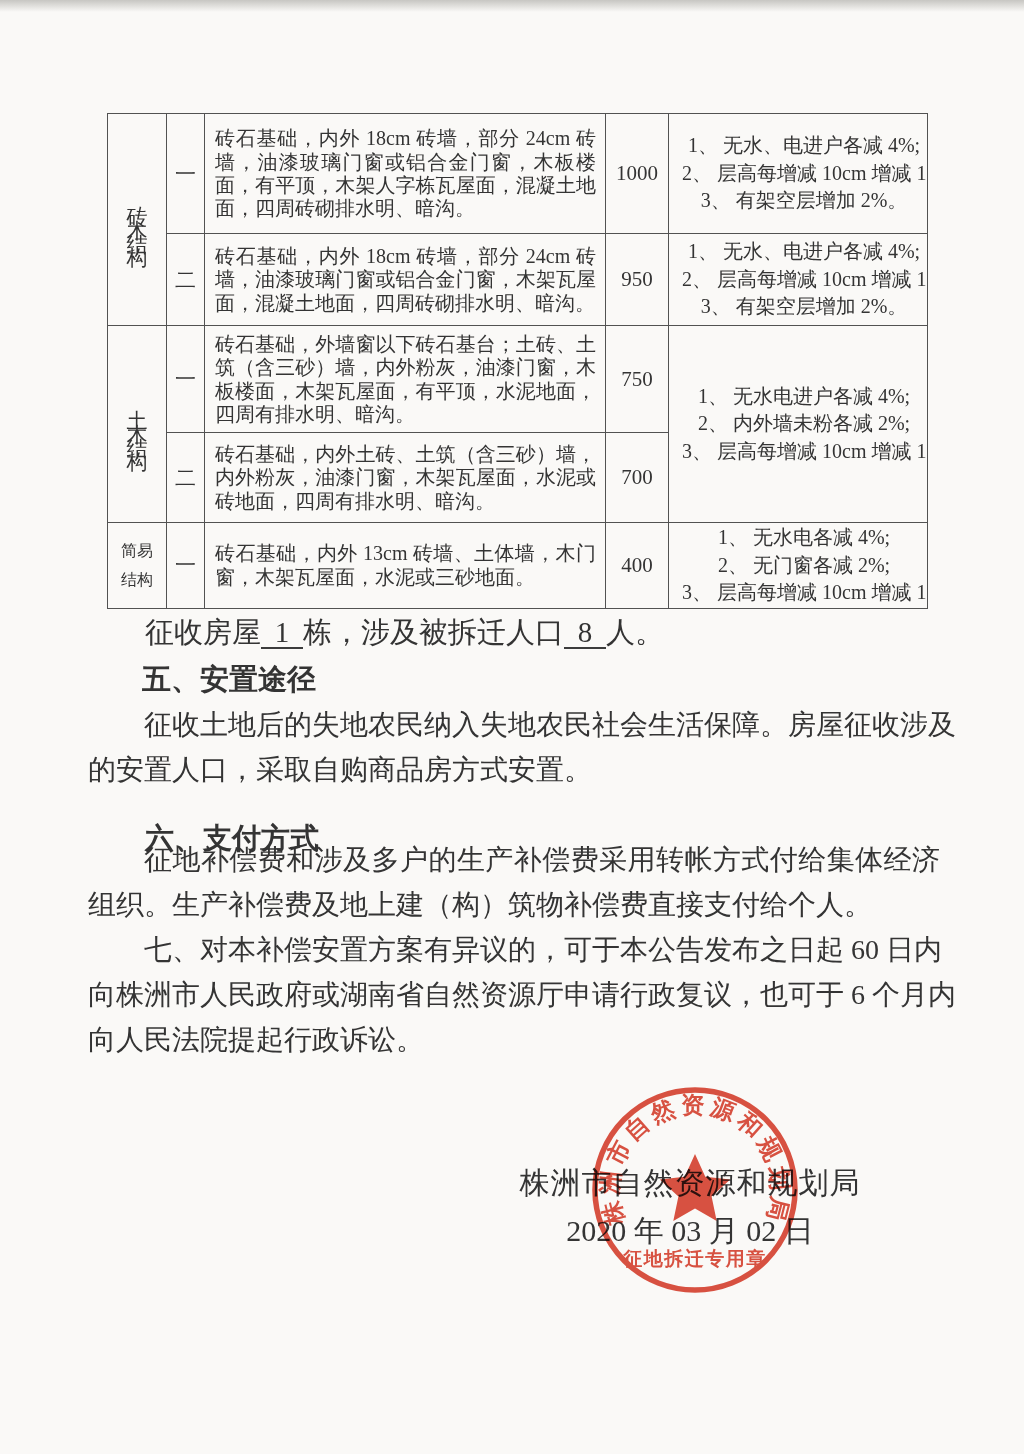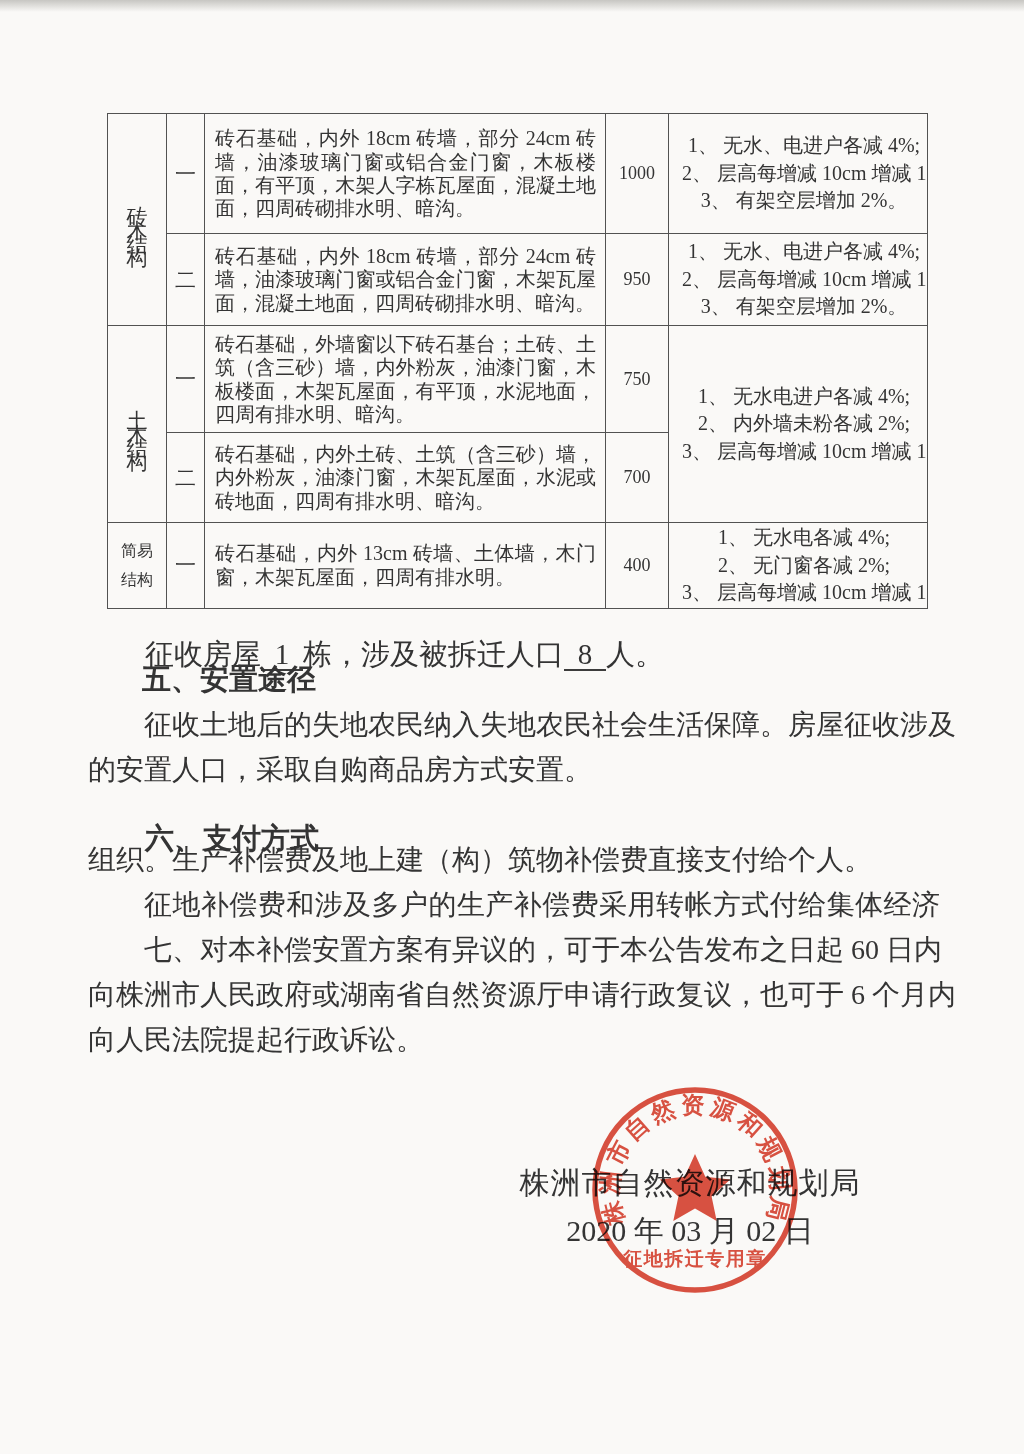--- a/index.html
+++ b/index.html
@@ -16,26 +16,26 @@
     border-collapse:collapse; table-layout:fixed;
   }
   .doc-table td{border:1.6px solid #525252; overflow:hidden;}
   tr.r1{height:120px;} tr.r2{height:92px;} tr.r3{height:107px;}
   tr.r4{height:90px;}  tr.r5{height:75px;}
   td.group{text-align:center; vertical-align:middle; font-size:21px;}
   .vtext{writing-mode:vertical-rl; text-orientation:upright; letter-spacing:14px; display:inline-block;}
   .wrap2{display:inline-block; width:2.15em; line-height:29px; font-size:16px;}
   td.grade{text-align:center; vertical-align:middle; font-size:21px;}
   td.desc{font-size:20px; line-height:23.4px; padding:3px 9px 2px 10px; text-align:justify; vertical-align:middle;}
-  td.price{text-align:center; vertical-align:middle; font-size:18px; font-family:"Liberation Serif",serif;}
+  td.price{text-align:center; vertical-align:middle; font-size:21px; font-family:"Liberation Serif",serif;}
   td.notes{font-size:20px; padding-left:13px; vertical-align:middle;}
   td.notes div{line-height:27.5px; white-space:nowrap;text-align:center;}
   
   .line{position:absolute; white-space:nowrap; font-size:28px; line-height:45px;}
-  .houses{left:145px; top:632px; font-size:29px;}
+  .houses{left:145px; top:610px; font-size:29px;}
   .u{display:inline-block; min-width:42px; text-align:center;
      border-bottom:2px solid #3c3c3c; line-height:1.05;}
   .heading{font-weight:bold; font-size:29px;}
   .h5{left:142px; top:657px;}
   .h6{left:145px; top:816px;}
   .para{position:absolute; left:88px; width:852px;}
   .para .ln{font-size:28px; height:45px; line-height:45px; white-space:nowrap;
             text-align:justify; text-align-last:justify;}
   .para .ln.first{text-indent:2em;}
   .para .ln.last{text-align-last:auto;}
@@ -97,21 +97,21 @@
       </td>
     </tr>
     <tr class="r4">
       <td class="grade">二</td>
       <td class="desc">砖石基础，内外土砖、土筑（含三砂）墙，内外粉灰，油漆门窗，木架瓦屋面，水泥或砖地面，四周有排水明、暗沟。</td>
       <td class="price">700</td>
     </tr>
     <tr class="r5">
       <td class="group"><span class="wrap2">简易结构</span></td>
       <td class="grade">一</td>
-      <td class="desc">砖石基础，内外 13cm 砖墙、土体墙，木门窗，木架瓦屋面，四周有排水明。</td>
+      <td class="desc">砖石基础，内外 13cm 砖墙、土体墙，木门窗，木架瓦屋面，水泥或三砂地面。</td>
       <td class="price">400</td>
       <td class="notes">
         <div>1、 无水电各减 4%;</div>
         <div>2、 无门窗各减 2%;</div>
         <div>3、 层高每增减 10cm 增减 1%。</div>
       </td>
     </tr>
   </tbody>
     </table>
 
@@ -120,22 +120,22 @@
   </div>
 
   <div class="line heading h5">五、安置途径</div>
   <div class="para p5">
     <div class="ln first">征收土地后的失地农民纳入失地农民社会生活保障。房屋征收涉及</div>
     <div class="ln last">的安置人口，采取自购商品房方式安置。</div>
   </div>
 
   <div class="line heading h6">六、支付方式</div>
   <div class="para p6">
+    <div class="ln first">征地补偿费和涉及多户的生产补偿费采用转帐方式付给集体经济</div>
     <div class="ln last">组织。生产补偿费及地上建（构）筑物补偿费直接支付给个人。</div>
-    <div class="ln first">征地补偿费和涉及多户的生产补偿费采用转帐方式付给集体经济</div>
   </div>
 
   <div class="para p7">
     <div class="ln first">七、对本补偿安置方案有异议的，可于本公告发布之日起 60 日内</div>
     <div class="ln">向株洲市人民政府或湖南省自然资源厅申请行政复议，也可于 6 个月内</div>
     <div class="ln last">向人民法院提起行政诉讼。</div>
   </div>
 
   <div class="sig-org">株洲市自然资源和规划局</div>
   <div class="sig-date">2020 年 03 月 02 日</div>

